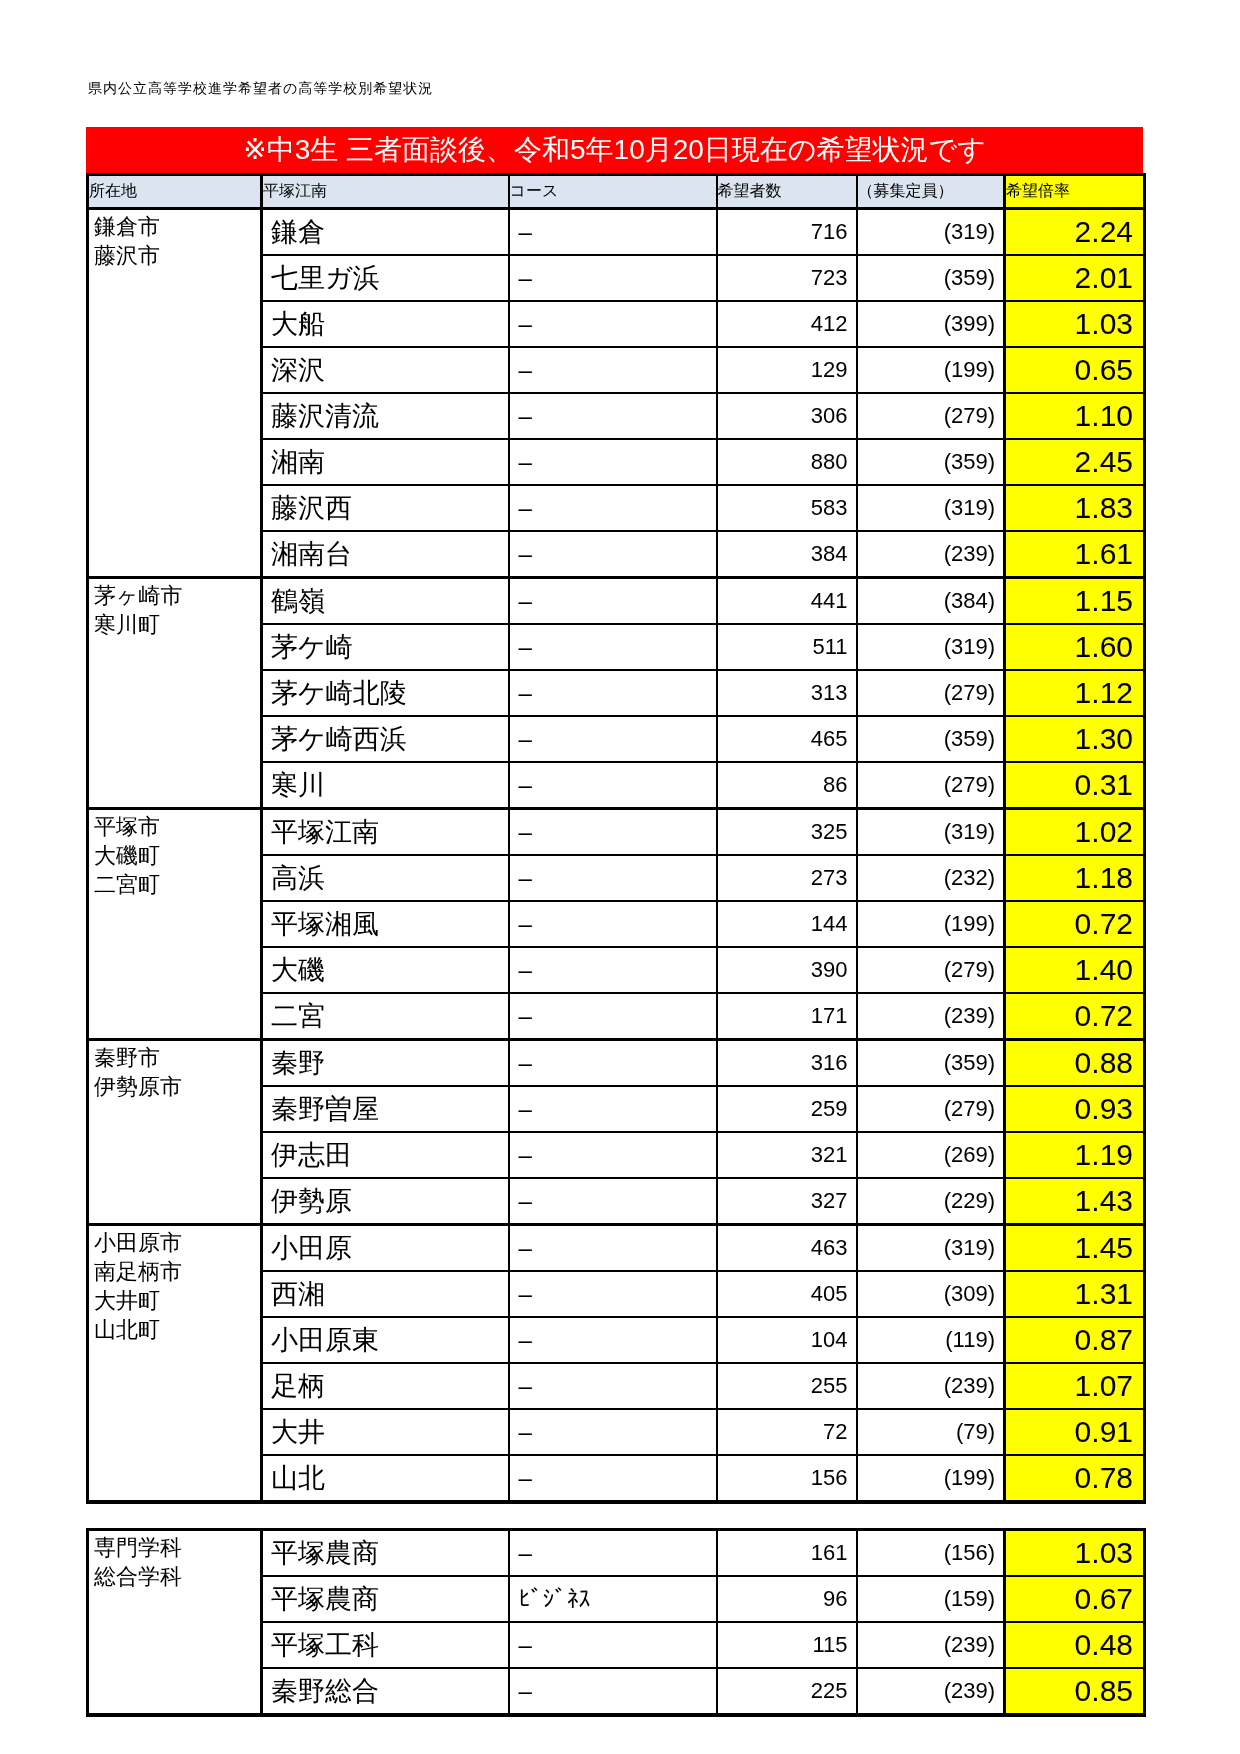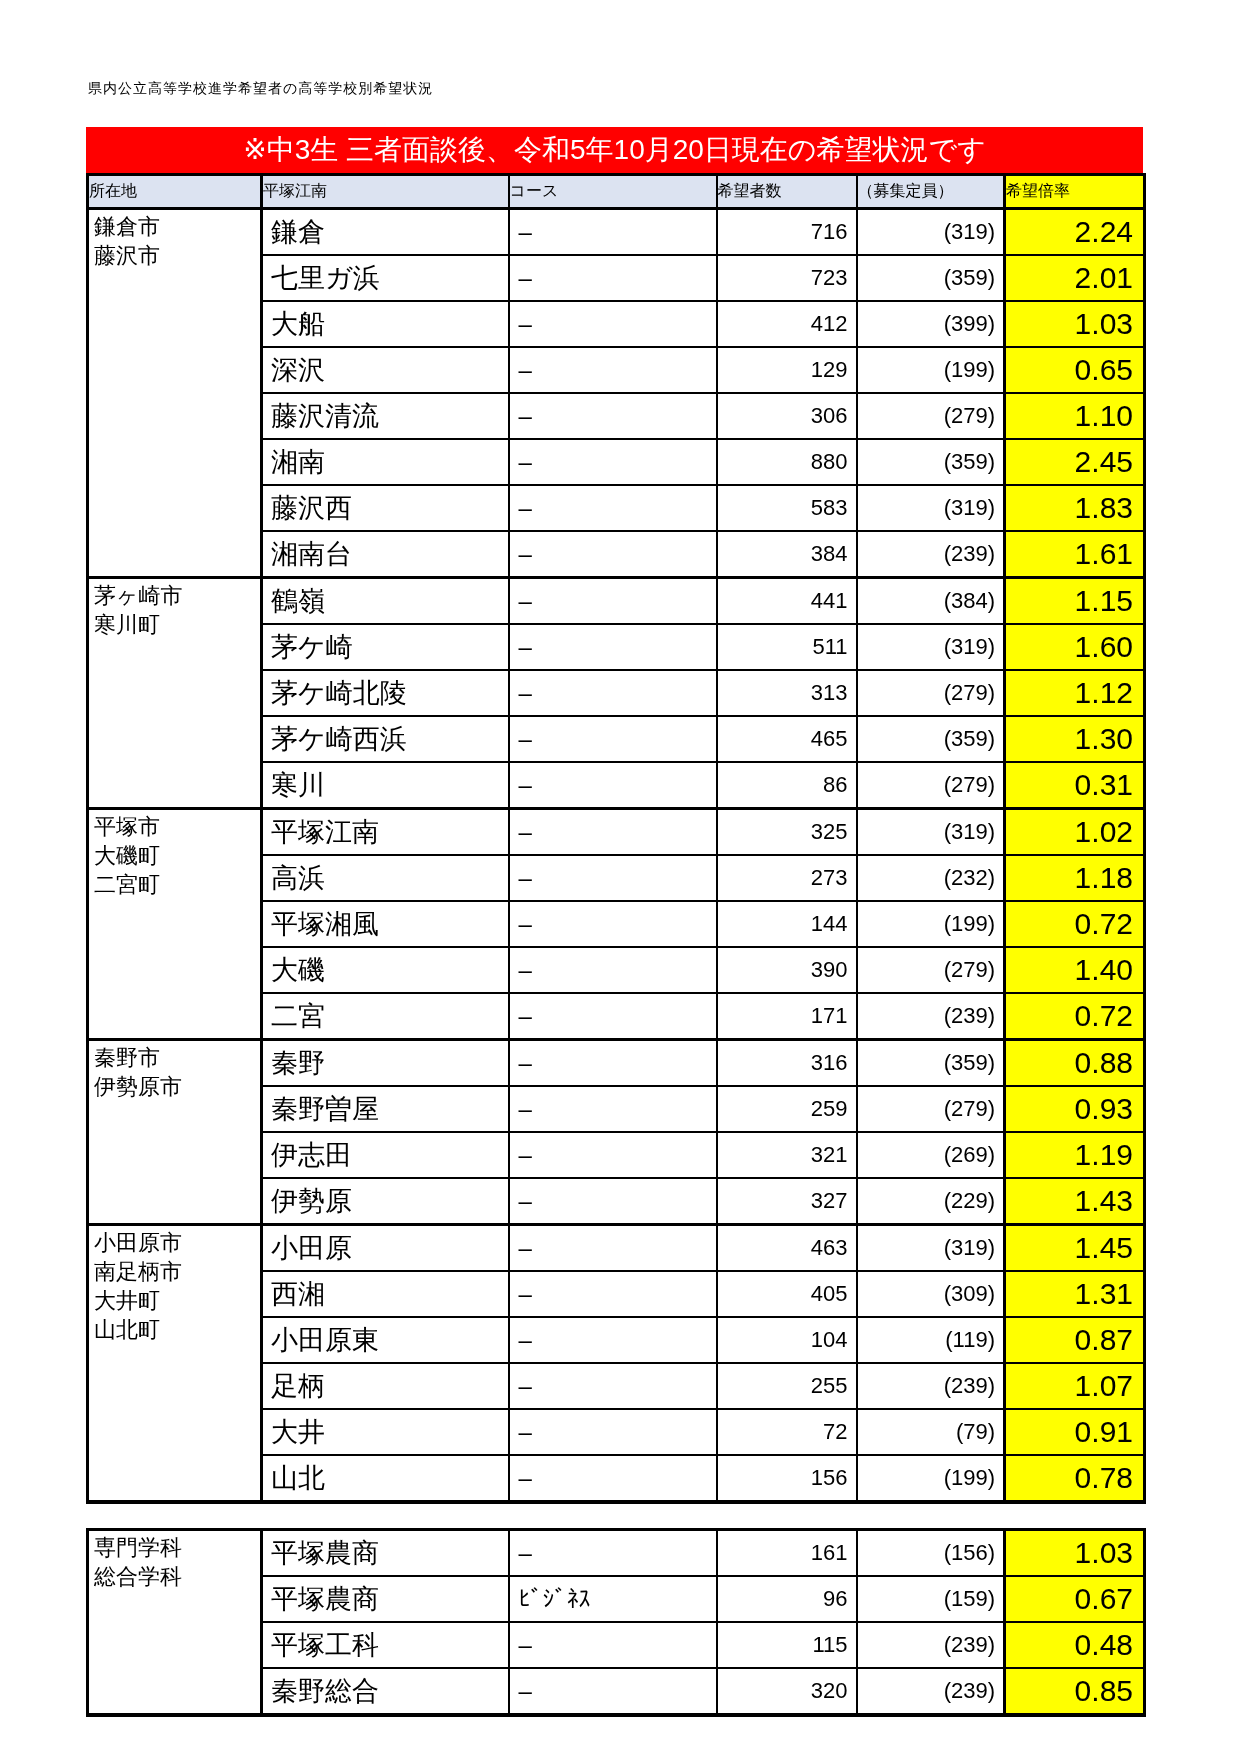--- a/index.html
+++ b/index.html
@@ -321,20 +321,20 @@
         <tr>
           <td class="school">平塚工科</td>
           <td class="course">–</td>
           <td class="num">115</td>
           <td class="num">(239)</td>
           <td class="rate">0.48</td>
         </tr>
         <tr>
           <td class="school">秦野総合</td>
           <td class="course">–</td>
-          <td class="num">320</td>
+          <td class="num">225</td>
           <td class="num">(239)</td>
           <td class="rate">0.85</td>
         </tr>
       </tbody>
   </table>
 
 </div>
 
 </body></html>

